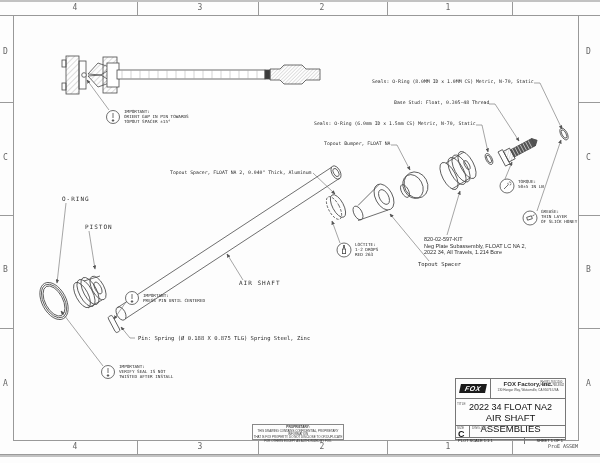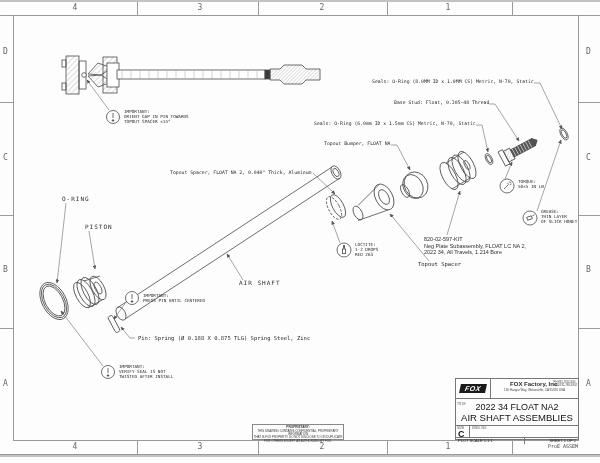--- a/index.html
+++ b/index.html
@@ -15,21 +15,21 @@
   .zone{position:absolute;font-size:8px;color:#666;transform:translateX(-50%);}
   .zoneL{position:absolute;font-size:8px;color:#666;}
   
   .lbl{position:absolute;font-size:5.5px;line-height:6px;color:#2c2c2c;white-space:pre-line;}
   .f6{font-size:6px;letter-spacing:1px;}
   .f48{font-size:4.8px;}
   .note{position:absolute;font-size:4.3px;line-height:5px;color:#2c2c2c;white-space:pre-line;}
   .sans{font-family:"Liberation Sans",sans-serif;font-size:5.5px;line-height:6.5px;white-space:pre-line;}
   svg.art{position:absolute;left:0;top:0;}
   
-  .tblock{position:absolute;left:455px;top:378px;width:124px;height:62px;border:1px solid #777;
+  .tblock{position:absolute;left:455px;top:378px;width:111px;height:62px;border:1px solid #777;
           box-sizing:border-box;background:#fdfdfd;font-family:"Liberation Sans",sans-serif;}
   .tb-row1{height:19px;border-bottom:1px solid #777;display:flex;position:relative;}
   .logo-cell{width:34px;border-right:1px solid #777;display:flex;align-items:center;justify-content:center;}
   .fox-logo{background:#1a1a1a;color:#fff;font-style:italic;font-weight:bold;font-size:7px;
             padding:1px 5px;transform:skewX(-12deg);letter-spacing:0.5px;}
   .company-cell{flex:1;position:relative;text-align:center;}
   .company{font-weight:bold;font-size:6px;margin-top:2px;}
   .address{font-size:3px;color:#444;margin-top:1px;}
   .phone{position:absolute;right:1px;top:2px;font-size:2.8px;text-align:left;color:#444;line-height:3.4px;white-space:pre-line;}
   .tb-row2{height:23px;border-bottom:1px solid #777;position:relative;text-align:center;}

